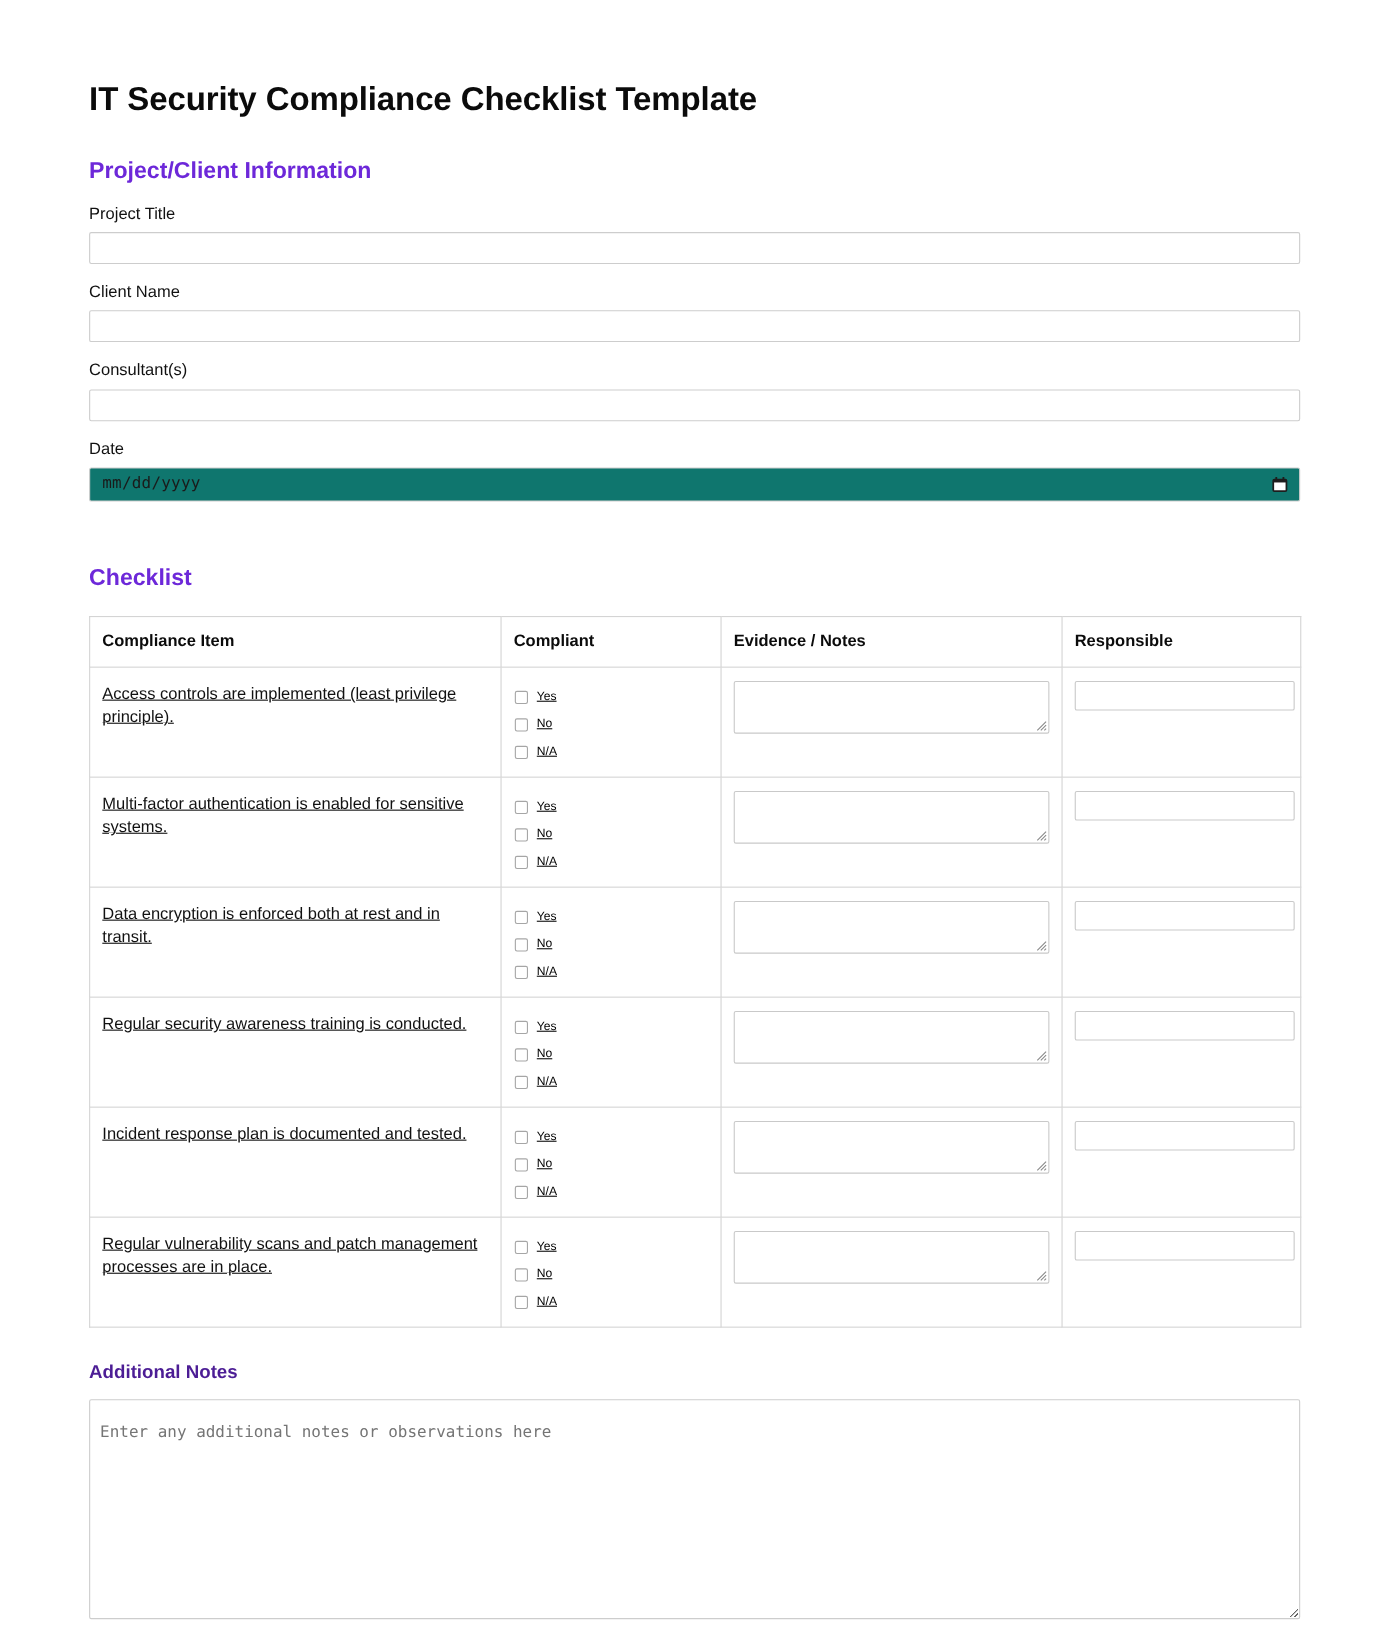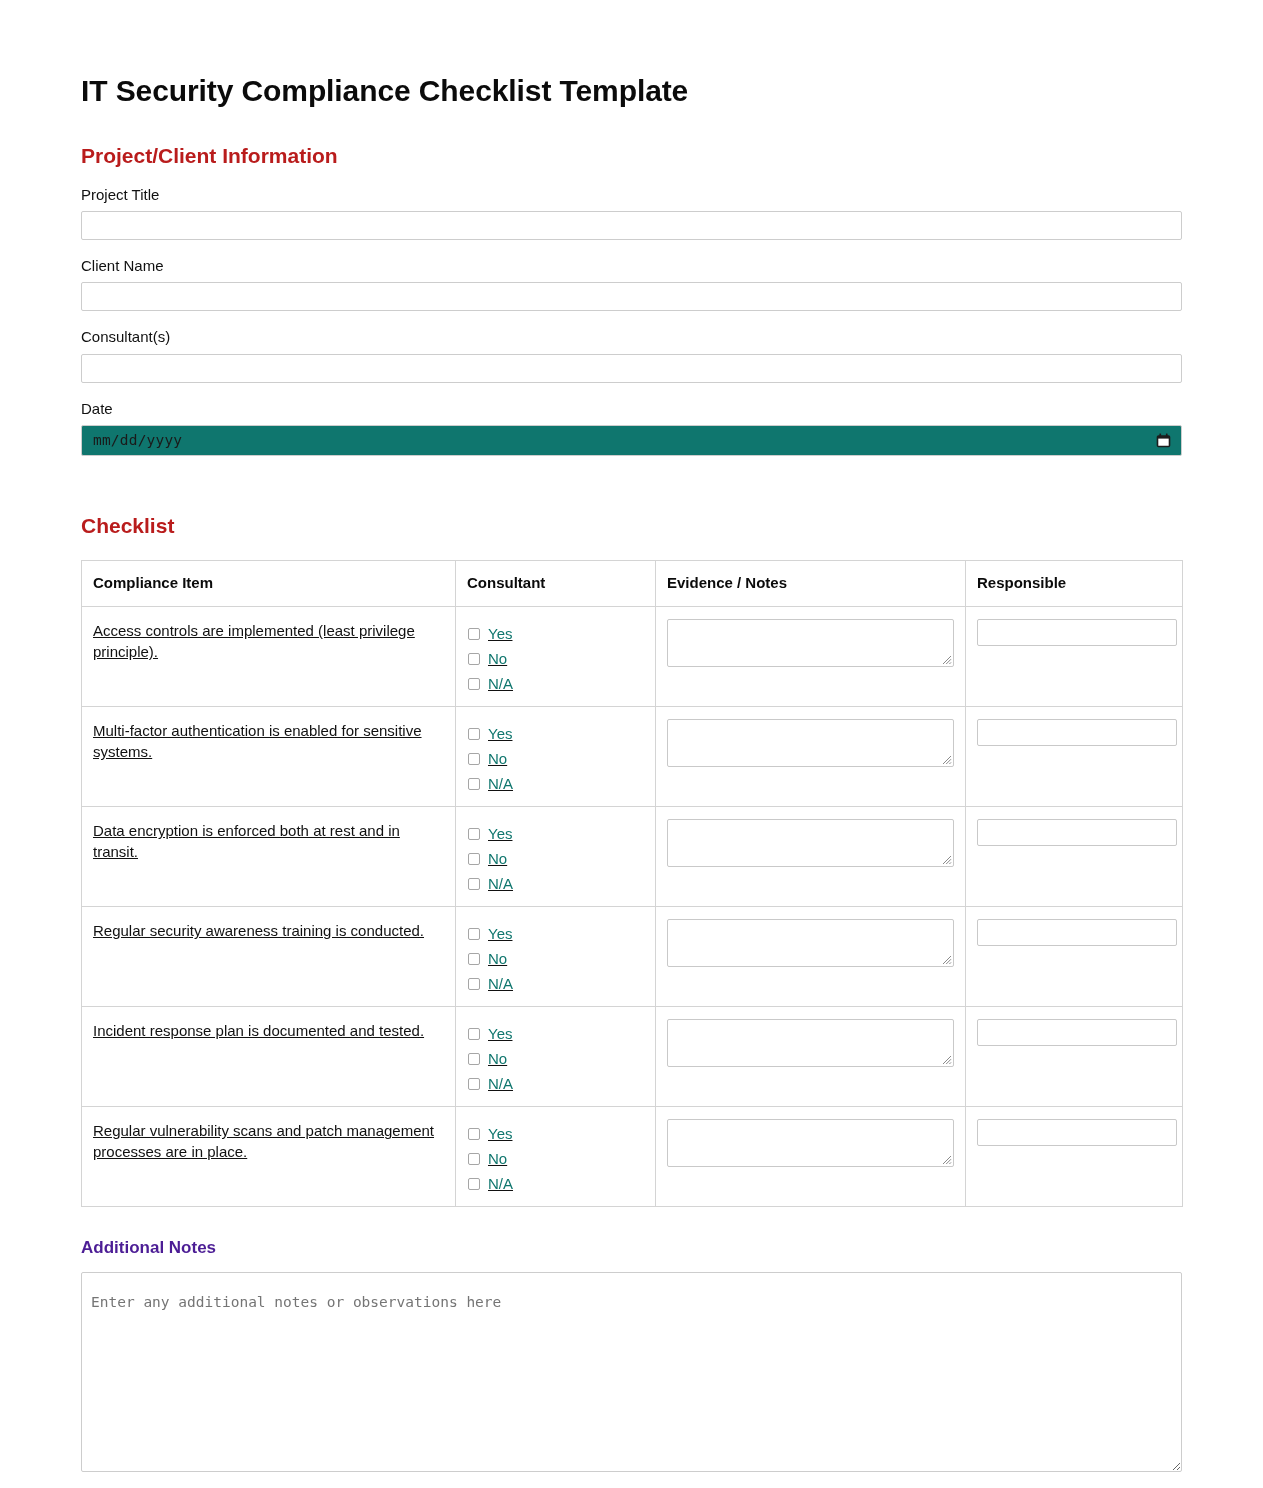--- a/index.html
+++ b/index.html
@@ -28,21 +28,21 @@
     letter-spacing: -0.1px;
     margin: 0 0 0 0;
     line-height: 1.25;
     color: #0b0b0b;
   }
   h2.section-title {
     font-size: 21px;
     font-weight: bold;
     margin: 32px 0 0 0;
     line-height: 1.3;
-    color: #b91c1c;
+    color: #6d28d9;
   }
   h2.section-title.checklist-heading {
     margin-top: 56px;
   }
   h3.subsection-title {
     font-size: 17px;
     font-weight: bold;
     margin: 30px 0 0 0;
     line-height: 1.3;
     color: #4c1d95;
@@ -150,23 +150,23 @@
     height: 12px;
     box-sizing: border-box;
     border: 1px solid #a6a6a6;
     border-radius: 2px;
     background: #ffffff;
     flex: none;
     margin-right: 8px;
     cursor: pointer;
   }
   .cb-label {
-    font-size: 15px;
+    font-size: 11px;
     line-height: 1;
-    color: #0f766e;
+    color: #000000;
     user-select: none;
   }
   .evidence-cell {
     padding: 12px 0 0 11px;
   }
   .evidence-box {
     box-sizing: border-box;
     width: 287px;
     height: 48px;
     border: 1px solid #c9c9c9;
@@ -252,21 +252,21 @@
   <table class="checklist">
     <colgroup>
       <col class="c-item">
         <col class="c-comply">
         <col class="c-notes">
         <col class="c-resp">
     </colgroup>
     <thead>
       <tr>
         <th>Compliance Item</th>
-        <th>Consultant</th>
+        <th>Compliant</th>
         <th>Evidence / Notes</th>
         <th>Responsible</th>
       </tr>
     </thead>
     <tbody id="checklist-body">
         <tr>
           <td>
             <div class="item-text">Access controls are implemented (least privilege principle).</div>
           </td>
           <td>

